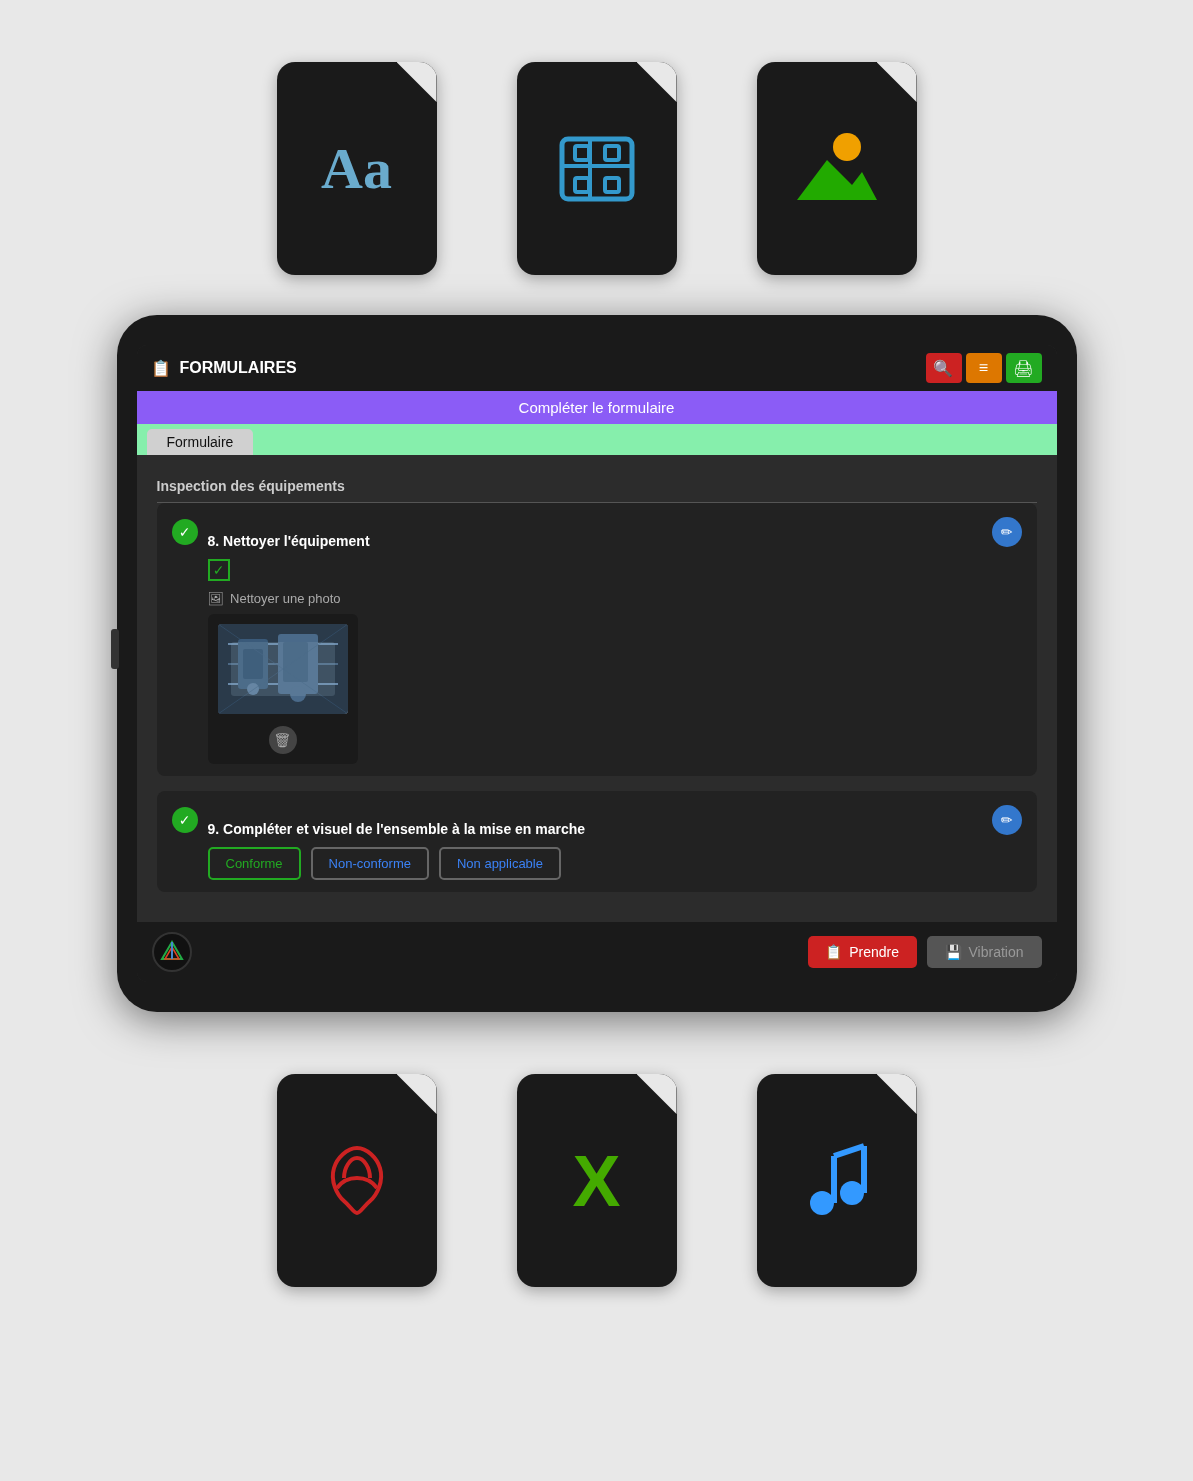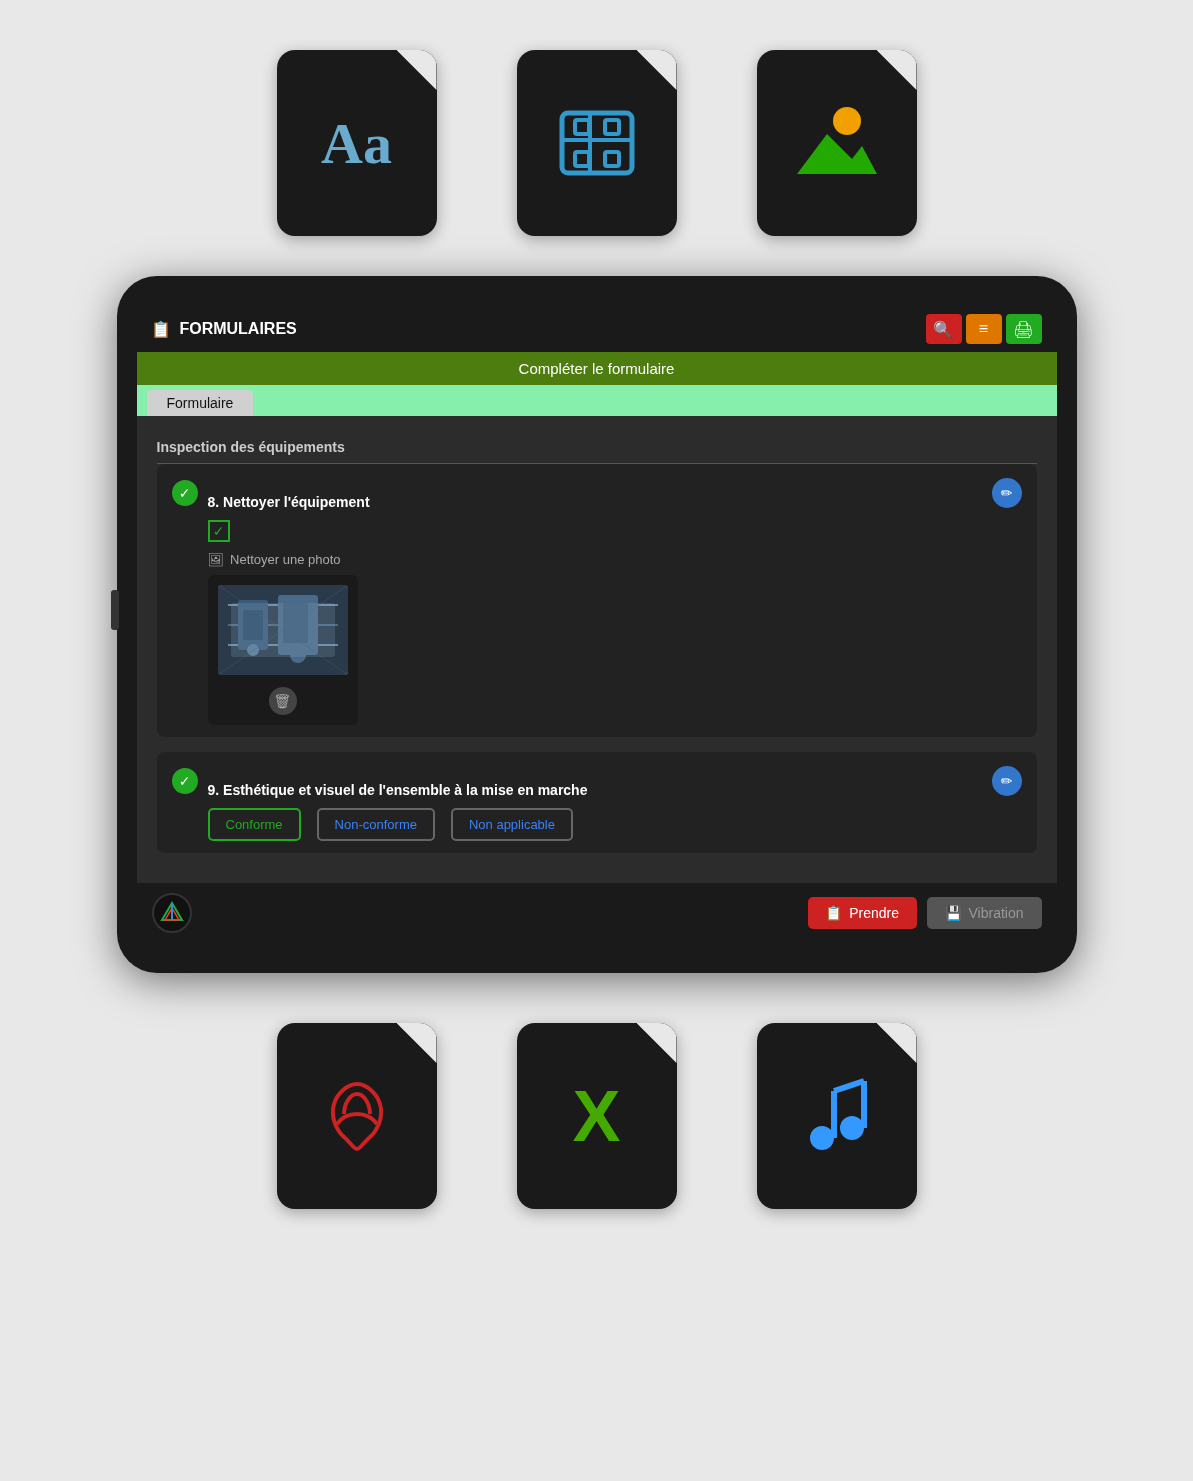--- a/index.html
+++ b/index.html
@@ -18,28 +18,29 @@
     .file-icons-row {
       display: flex;
       justify-content: center;
       align-items: center;
       gap: 80px;
       margin: 30px 0 40px 0;
     }
 
     .file-icon {
       width: 160px;
-      height: 186px;
+      height: 213px;
       background: #1a1a1a;
       border-radius: 18px 18px 18px 18px;
       position: relative;
       display: flex;
       align-items: center;
       justify-content: center;
       box-shadow: 0 4px 15px rgba(0,0,0,0.3);
+      margin-top: 12px;
     }
     .file-icon::before {
       content: '';
       position: absolute;
       top: 0; right: 0;
       width: 40px; height: 40px;
       background: #e8e8e8;
       border-radius: 0 18px 0 0;
       clip-path: polygon(0 0, 100% 0, 100% 100%);
     }
@@ -93,21 +94,21 @@
       cursor: pointer;
       display: flex; align-items: center; justify-content: center;
       font-size: 16px;
     }
     .btn-red { background: #cc2222; color: white; }
     .btn-orange { background: #dd7700; color: white; }
     .btn-green { background: #22aa22; color: white; }
 
     
     .sub-header {
-      background: #4d7c0f;
+      background: #8b5cf6;
       text-align: center;
       color: white;
       padding: 8px;
       font-size: 15px;
     }
 
     
     .tab-bar {
       background: #86efac;
       padding: 5px 10px 0 10px;
@@ -256,21 +257,21 @@
       color: #888;
       font-style: italic;
       font-size: 13px;
       margin-left: 36px;
       margin-bottom: 10px;
     }
 
     
     .action-buttons {
       display: flex;
-      gap: 16px;
+      gap: 10px;
       margin-left: 36px;
       margin-top: 8px;
     }
     .action-btn {
       padding: 7px 16px;
       border-radius: 5px;
       border: 2px solid #666;
       background: transparent;
       color: #3b82f6;
       font-size: 13px;
@@ -460,21 +461,21 @@
           </div>
         </div>
       </div>
 
       <div class="question-item">
         <div class="question-header">
           <div class="question-left">
             <div class="check-circle">✓</div>
             <span class="question-title">
               <span>9.</span>
-              <span>Esthétique et visuel de l'ensemble à la mise en marche</span>
+              <span>Compléter et visuel de l'ensemble à la mise en marche</span>
             </span>
           </div>
           <button class="edit-btn">✏</button>
         </div>
 
 
         <div class="action-buttons">
           <button class="action-btn active">
             <span>Conforme</span>
           </button>

